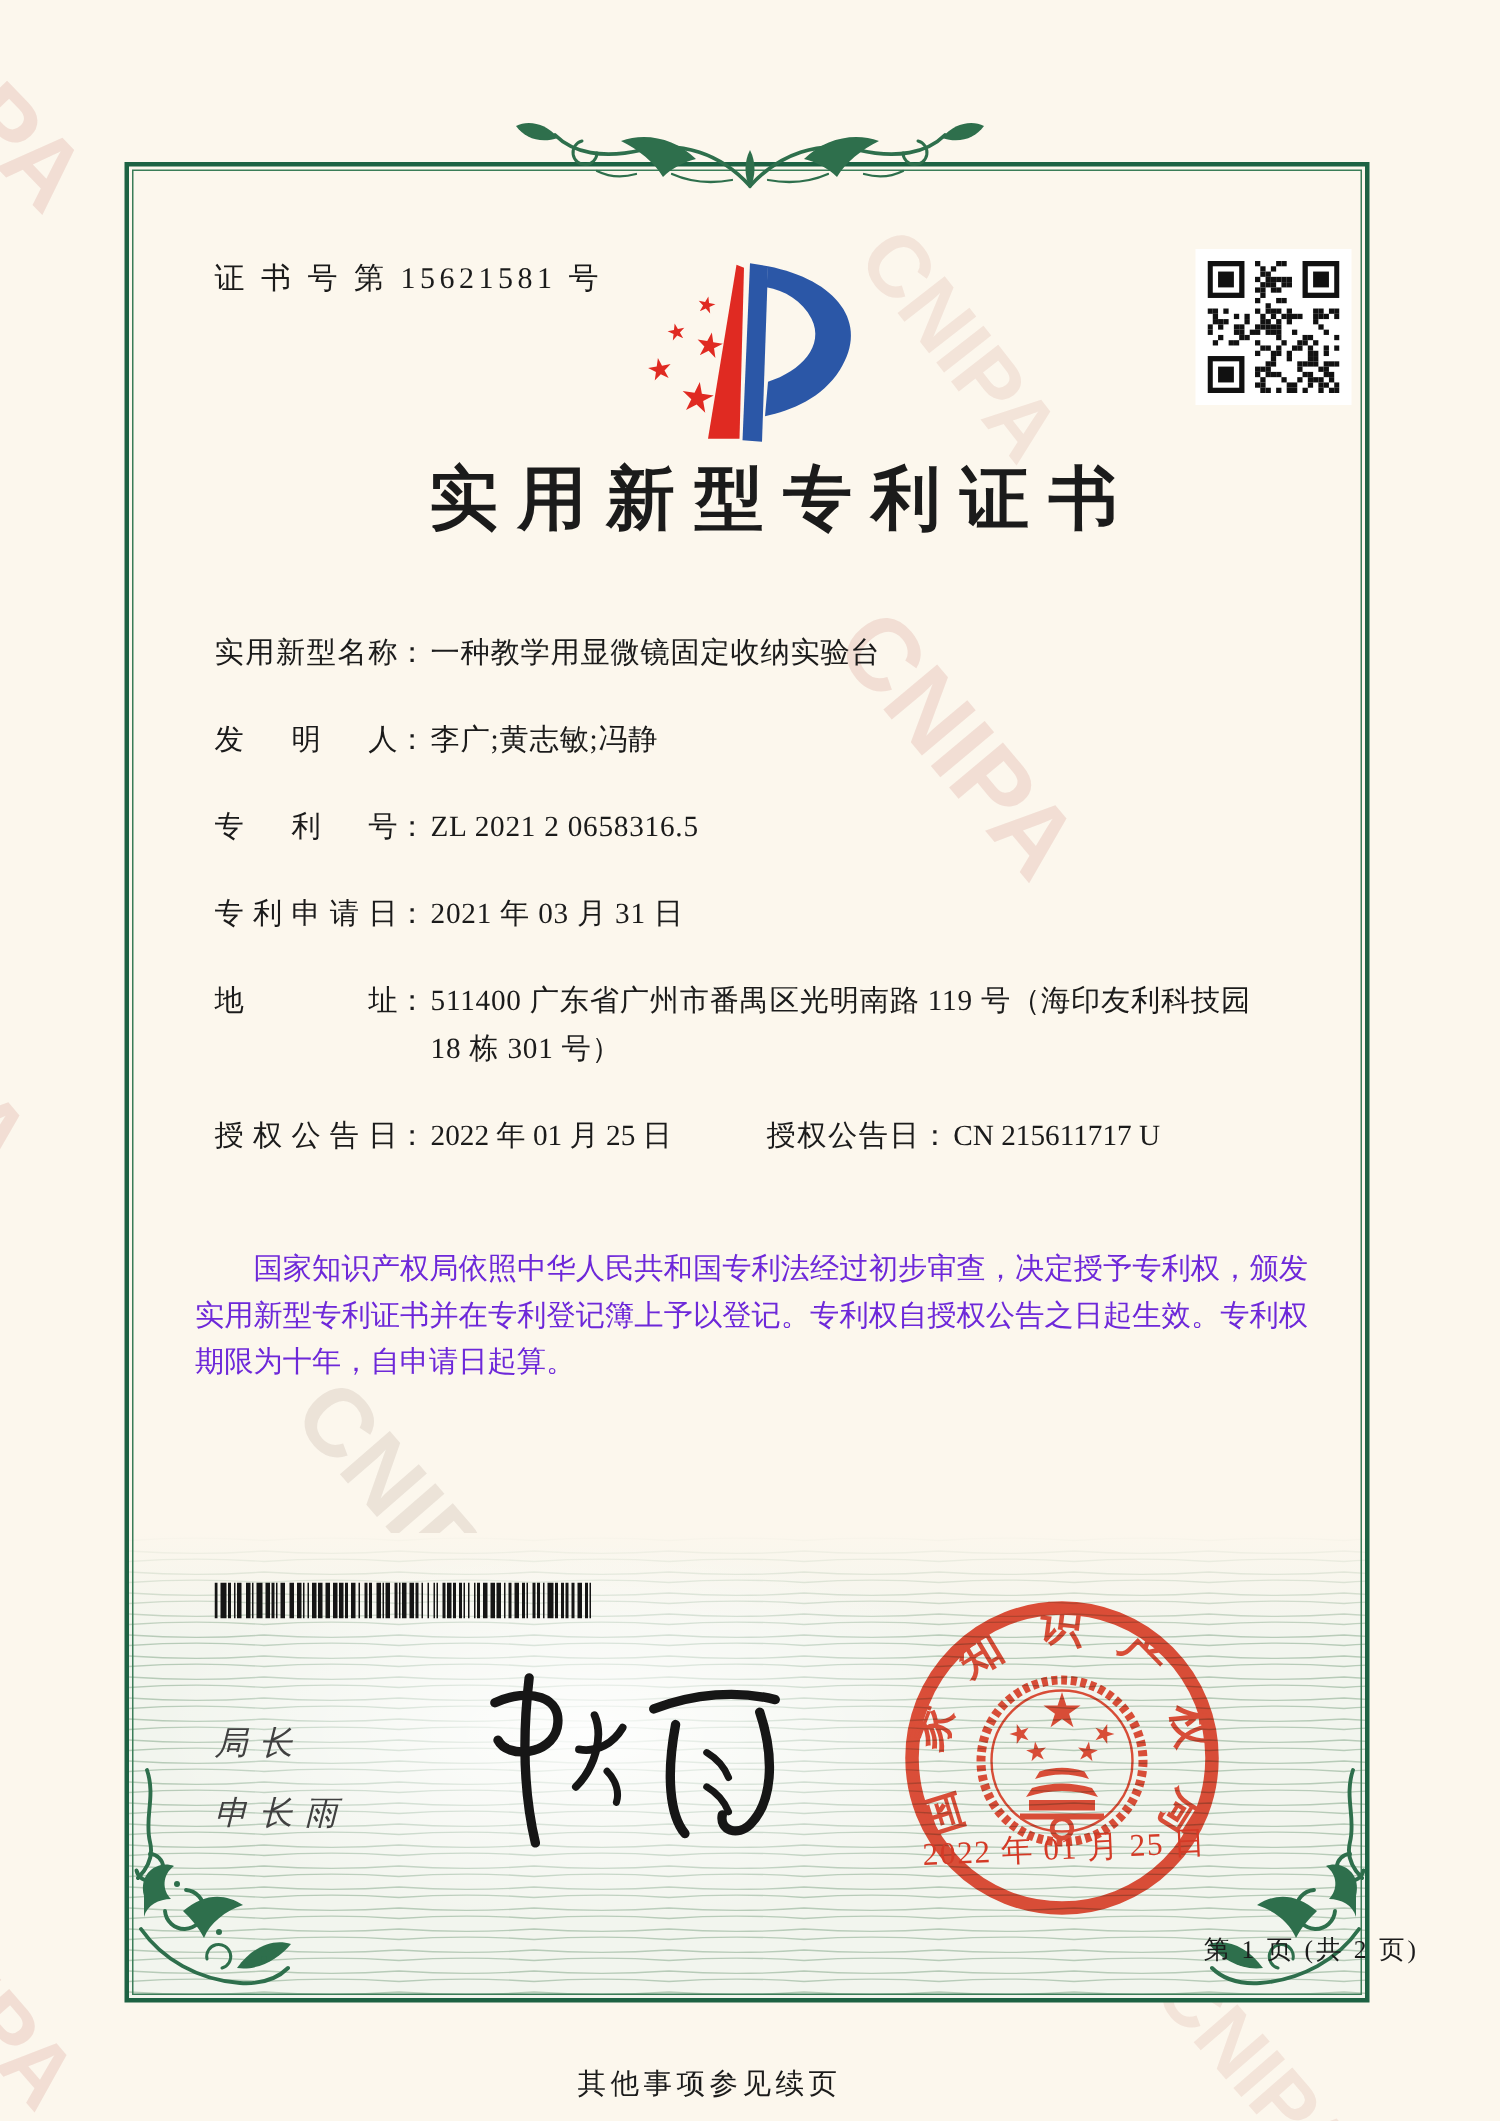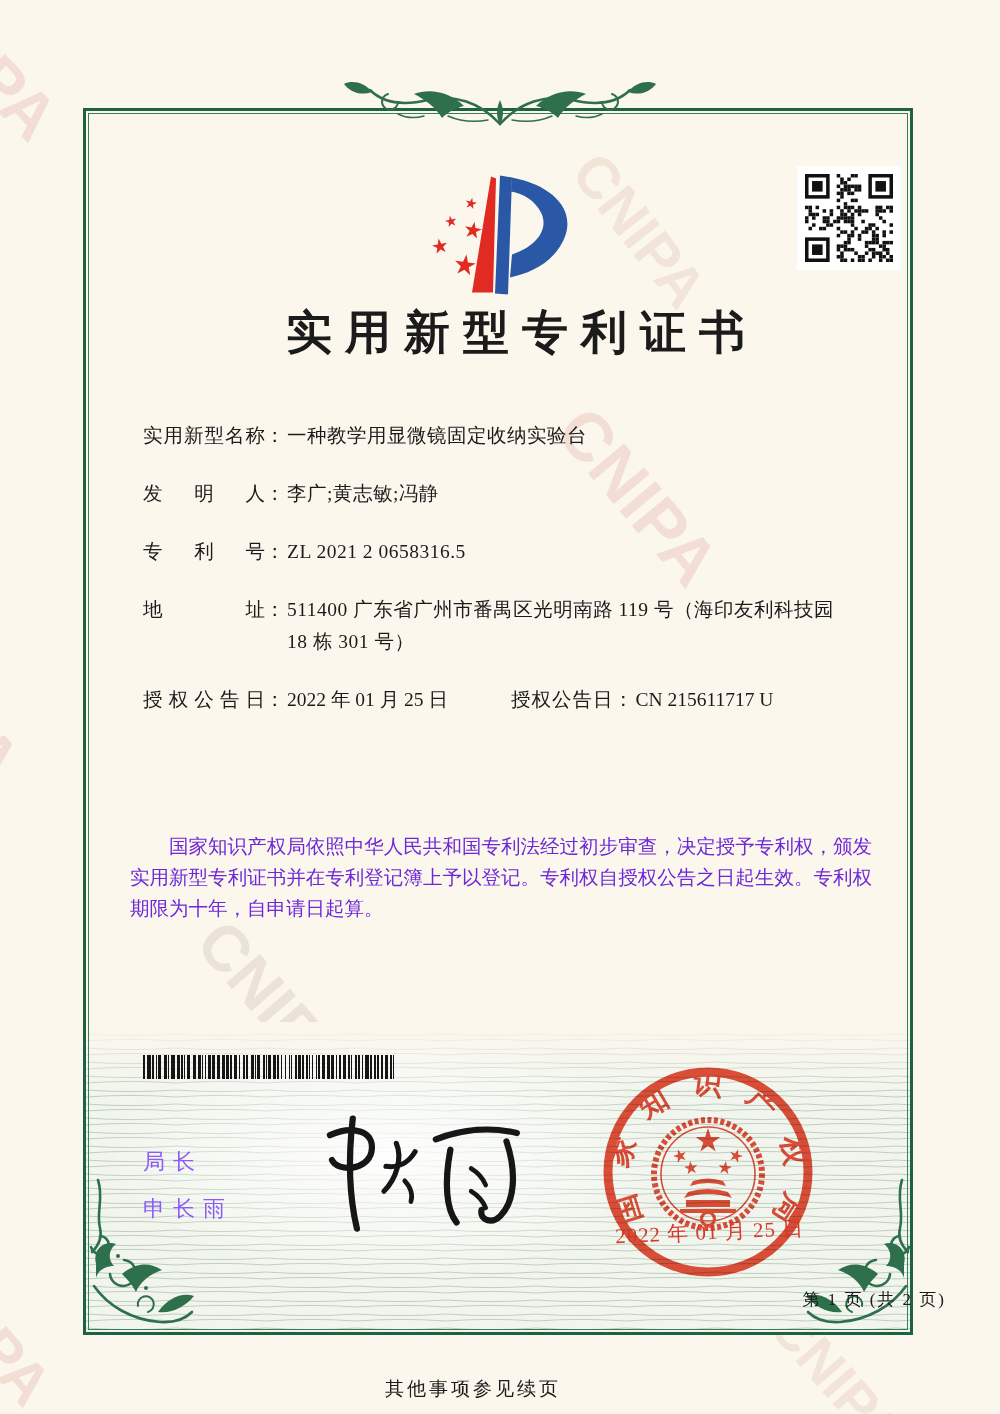--- a/index.html
+++ b/index.html
@@ -52,21 +52,21 @@
   .fvalue{display:inline-block;width:572px;vertical-align:top;letter-spacing:0.5px;}
   .pair2{position:absolute;left:368px;top:0;white-space:nowrap;}
   .pair2 .flabel{width:auto;text-align-last:auto;letter-spacing:1px;}
   
   .body-text{position:absolute;left:130px;top:831px;width:742px;z-index:5;
     font-size:19.5px;line-height:31px;text-align:justify;color:#6d28d9;}
   .body-text p{margin:0;text-indent:2em;}
   
   .barcode{position:absolute;left:143px;top:1055px;z-index:5;}
   .officer{position:absolute;left:143px;top:1138px;z-index:5;font-size:22px;line-height:47px;
-    letter-spacing:8px;font-family:"Liberation Sans","DejaVu Sans",sans-serif;color:#8b5cf6;}
+    letter-spacing:8px;font-family:"Liberation Sans","DejaVu Sans",sans-serif;color:#404040;font-style:italic;}
   .signature{position:absolute;left:288px;top:1104px;width:250px;height:135px;z-index:5;}
   .seal{position:absolute;left:598px;top:1062px;width:220px;height:220px;z-index:6;
     opacity:0.93;mix-blend-mode:multiply;}
   .seal-date{position:absolute;left:615px;top:1218px;width:200px;z-index:7;
     color:#d43a26;font-size:21px;letter-spacing:1px;white-space:nowrap;transform:rotate(-2.5deg);}
   .page-info{position:absolute;left:0;right:54px;top:1288px;text-align:right;
     font-size:17px;letter-spacing:2px;z-index:5;}
   .continuation{position:absolute;left:0;right:54px;top:1350px;text-align:center;
     font-size:19px;letter-spacing:3px;z-index:5;margin-top:26px;}
 </style>
@@ -170,20 +170,21 @@
       <path d="M12,58 a9,9 0 1 1 -9,11"></path>
       <path fill="#2e6f4c" stroke="none" d="M8,86 C4,70 18,62 28,66 C20,72 20,82 26,88 C18,88 10,92 8,100 Z"></path>
       <path d="M22,96 a13,13 0 1 0 14,-14"></path>
       <path fill="#2e6f4c" stroke="none" d="M34,96 C48,84 62,84 74,92 C62,96 52,104 48,114 C44,106 38,100 34,96 Z"></path>
       <path d="M6,108 C20,128 44,142 72,144 C88,145 98,140 104,134"></path>
       <path fill="#2e6f4c" stroke="none" d="M70,134 C80,120 94,114 106,118 C98,128 84,136 70,134 Z"></path>
       <path d="M50,128 a8,8 0 1 1 10,6" stroke-width="2"></path>
     </g>
   </svg>
 
+  <div class="cert-no">证 书 号 第 15621581 号</div>
 
   <svg class="logo" viewBox="0 0 165 125">
     <defs>
       <path id="lst" d="M0,-1 L0.2245,-0.309 L0.951,-0.309 L0.363,0.118 L0.588,0.809 L0,0.382 L-0.588,0.809 L-0.363,0.118 L-0.951,-0.309 L-0.2245,-0.309 Z"></path>
     </defs>
     <polygon points="71,6 76,8 73,122 52,122" fill="#e02a22"></polygon>
     <polygon points="80,5 92,7 88,124 75,123" fill="#2b57a7"></polygon>
     <path d="M92,7 C138,16 160,45 140,76 C128,95 108,103 90,107 L92,84 C114,77 130,60 121,42 C115,30 103,23 91,21 Z" fill="#2b57a7"></path>
     <use href="#lst" transform="translate(51,33) scale(6) rotate(12)" fill="#e02a22"></use>
     <use href="#lst" transform="translate(31,51) scale(6) rotate(-12)" fill="#e02a22"></use>
@@ -374,20 +375,23 @@
     <div class="row">
       <span class="flabel">实用新型名称</span><span class="colon">：</span><span class="fvalue">一种教学用显微镜固定收纳实验台</span>
     </div>
     <div class="row">
       <span class="flabel">发明人</span><span class="colon">：</span><span class="fvalue">李广;黄志敏;冯静</span>
     </div>
     <div class="row">
       <span class="flabel">专利号</span><span class="colon">：</span><span class="fvalue">ZL 2021 2 0658316.5</span>
     </div>
     <div class="row">
+      <span class="flabel">专利申请日</span><span class="colon">：</span><span class="fvalue">2021 年 03 月 31 日</span>
+    </div>
+    <div class="row">
       <span class="flabel">地址</span><span class="colon">：</span><span class="fvalue">511400 广东省广州市番禺区光明南路 119 号（海印友利科技园 18 栋 301 号）</span>
     </div>
     <div class="row">
       <span class="flabel">授权公告日</span><span class="colon">：</span><span>2022 年 01 月 25 日</span>
       <span class="pair2">
         <span class="flabel">授权公告日</span><span class="colon">：</span><span>CN 215611717 U</span>
       </span>
     </div>
   </div>
 

